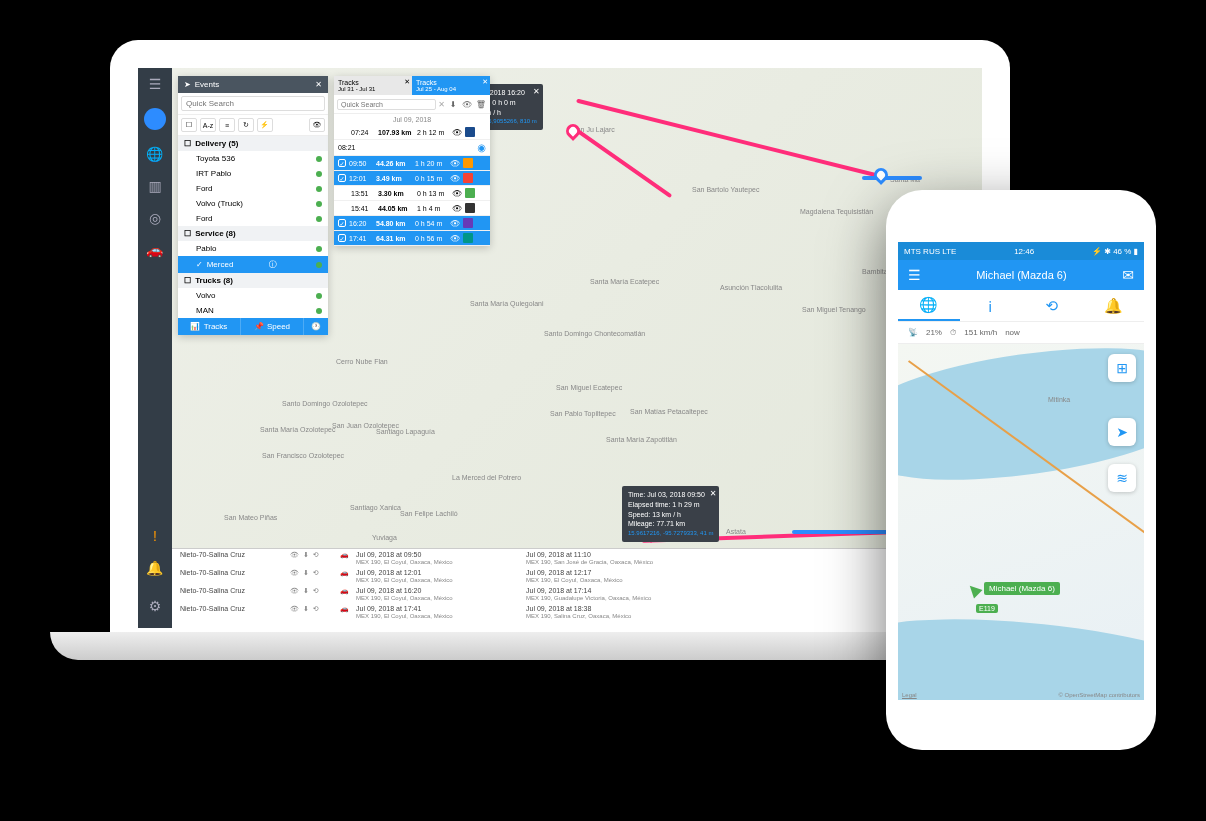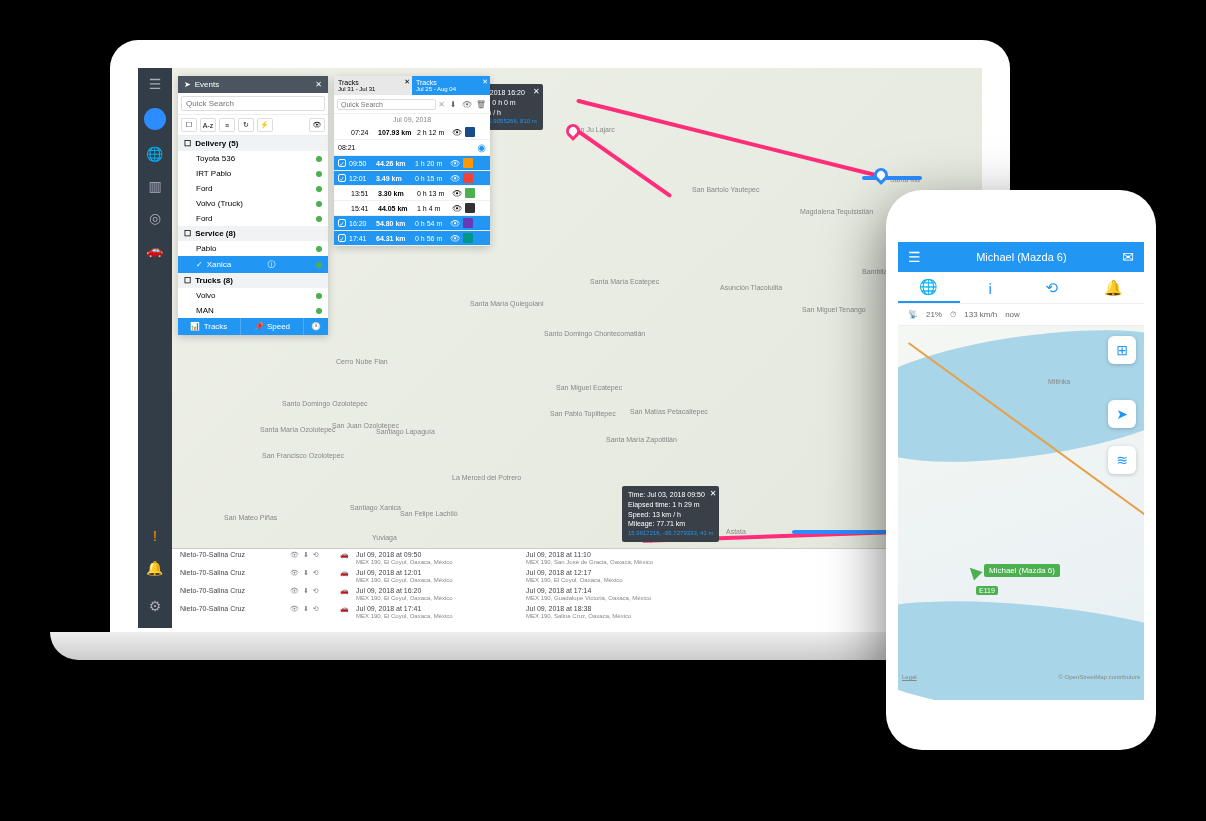--- a/index.html
+++ b/index.html
@@ -228,21 +228,21 @@
           <div class="obj-group">
             <span>☐</span>
             <span>Service (8)</span>
           </div>
           <div class="obj-item">
             <span>Pablo</span>
             <span class="status-dot"></span>
           </div>
           <div class="obj-item selected">
             <span>✓</span> 
-            <span>Xanica</span>
+            <span>Merced</span>
             <span style="margin-left:auto;margin-right:4px">ⓘ</span>
             <span class="status-dot"></span>
           </div>
           <div class="obj-group">
             <span>☐</span>
             <span>Trucks (8)</span>
           </div>
           <div class="obj-item">
             <span>Volvo</span>
             <span class="status-dot"></span>
@@ -393,36 +393,41 @@
           </div>
         </div>
     </div>
 
   </div>
 </div>
 <div class="laptop-base"></div>
 
 <div class="phone">
   <div class="phone-screen">
+    <div class="phone-statusbar">
+      <span>MTS RUS  LTE</span>
+      <span>12:46</span>
+      <span>⚡ ✱ <span>46 %</span> ▮</span>
+    </div>
     <div class="phone-header">
       <span class="ph-menu">☰</span>
       <span>Michael (Mazda 6)</span>
       <span class="ph-mail">✉</span>
     </div>
     <div class="phone-tabs">
       <div class="phone-tab active">🌐</div>
       <div class="phone-tab">ℹ</div>
       <div class="phone-tab">⟲</div>
       <div class="phone-tab">🔔</div>
     </div>
     <div class="phone-status">
       <span>📡</span>
         <span>21%</span>
       <span>⏱</span>
-        <span>133 km/h</span>
+        <span>151 km/h</span>
       <span>now</span>
     </div>
     <div class="phone-map">
 
       <div class="river" style="left:-30px; top:10px; width:320px; height:120px; transform:rotate(-8deg);"></div>
       <div class="river" style="left:-40px; top:280px; width:360px; height:110px; transform:rotate(6deg);"></div>
 
       <div class="road" style="left:-20px; top:110px; width:320px; transform:rotate(36deg);"></div>
       <div style="position:absolute; left:150px; top:52px; font-size:7px; color:#888">Mitinka</div>
 

